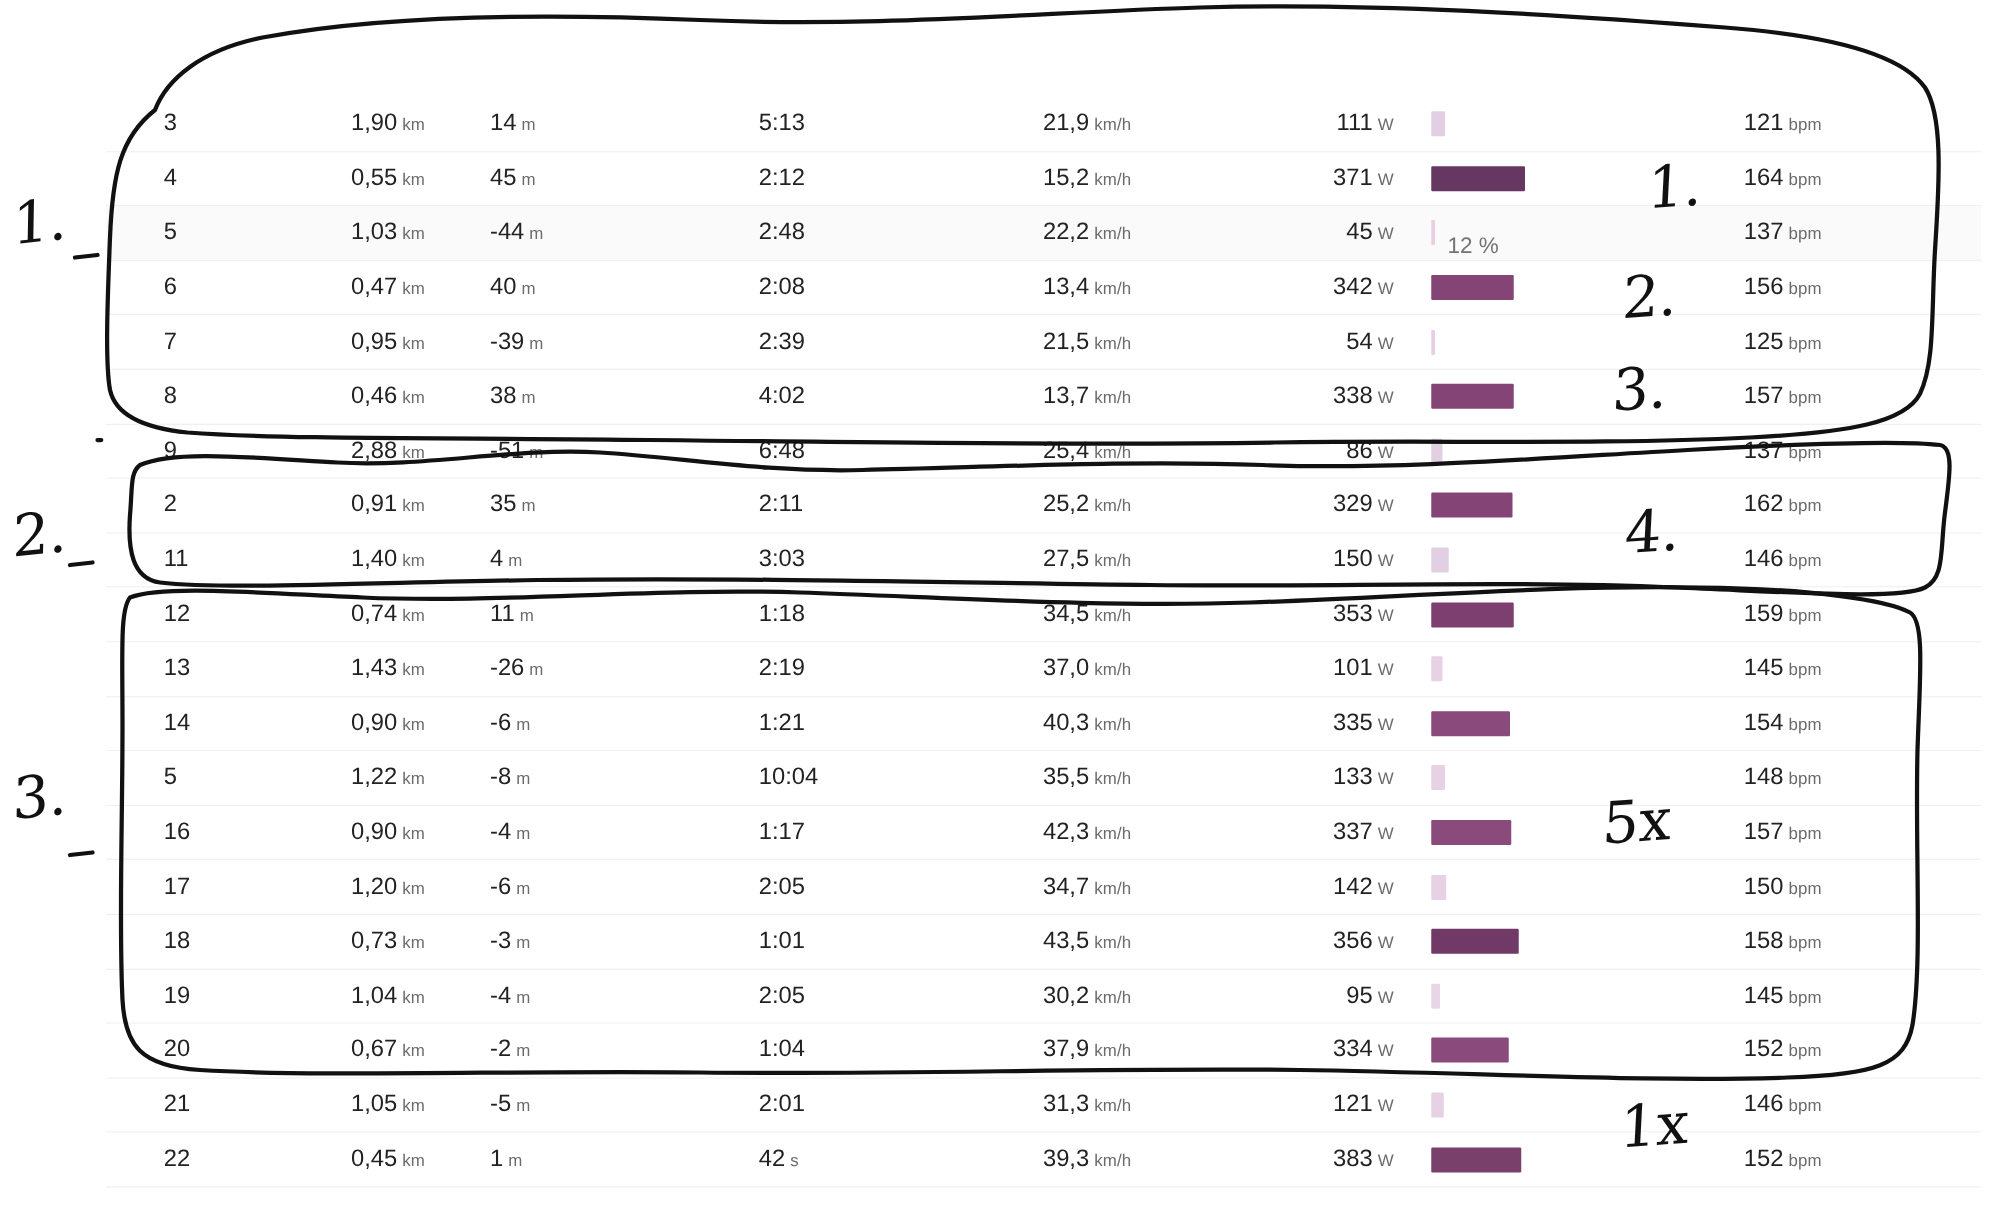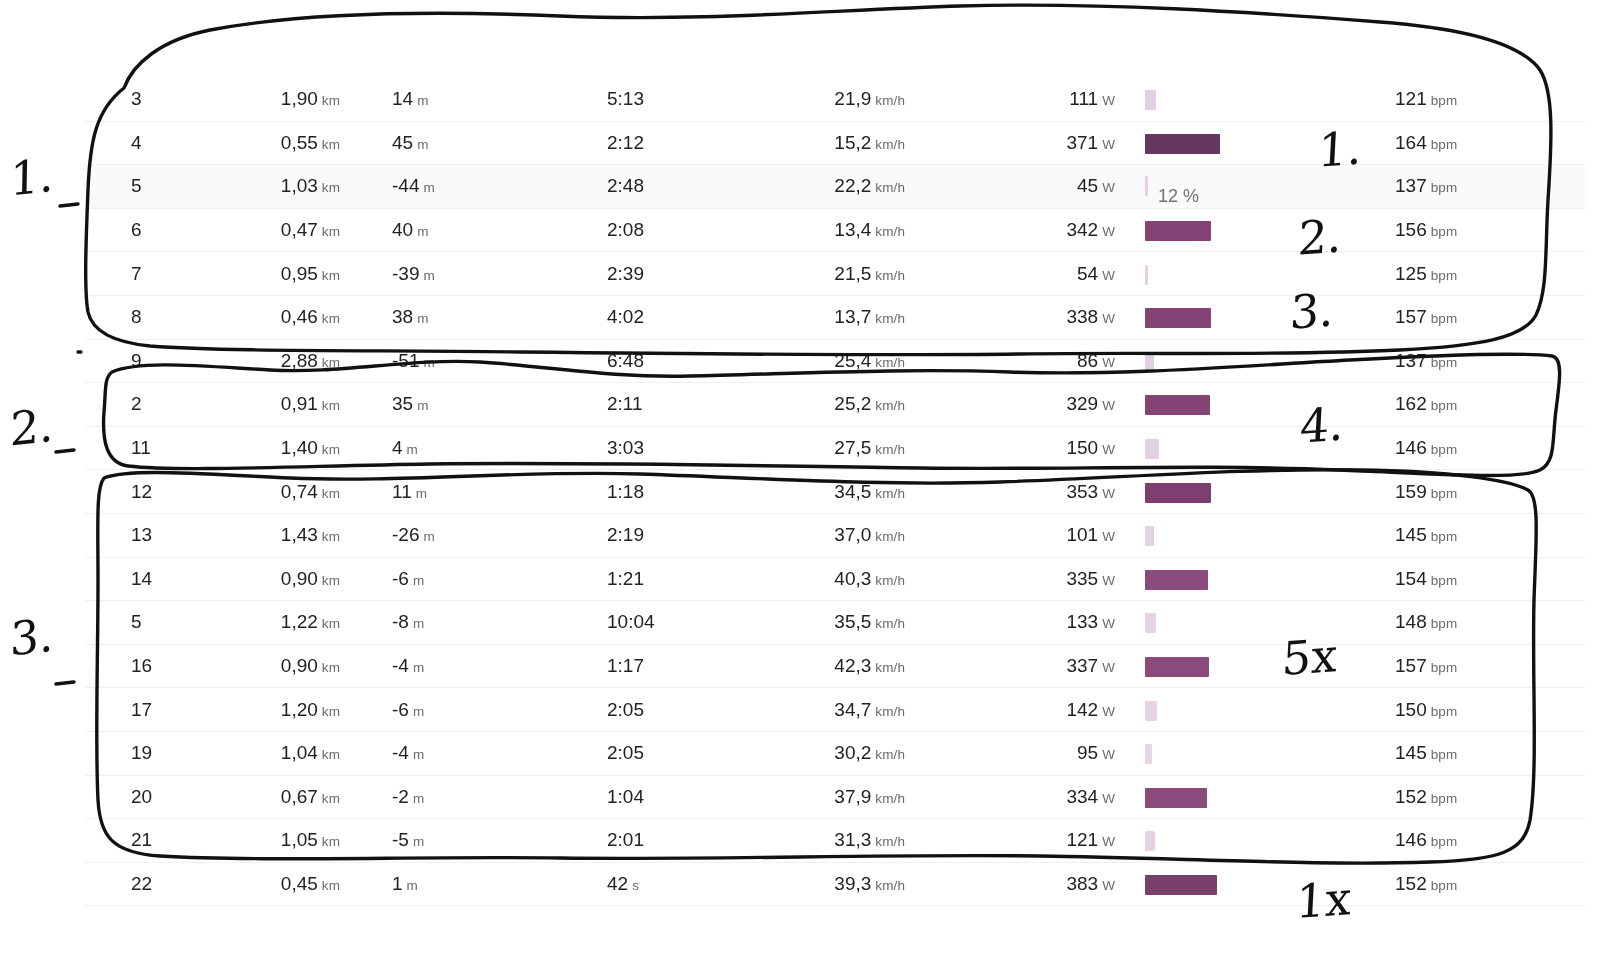--- a/index.html
+++ b/index.html
@@ -220,20 +220,30 @@
     </div>
     <div class="lap-row">
       <div class="cell c-index">17</div>
       <div class="cell c-dist">1,20<span class="unit">km</span></div>
       <div class="cell c-elev">-6<span class="unit">m</span></div>
       <div class="cell c-time">2:05</div>
       <div class="cell c-speed">34,7<span class="unit">km/h</span></div>
       <div class="cell c-power">142<span class="unit">W</span></div>
       <div class="cell c-bar"><span class="bar" style="width: 12px; background: rgb(230, 210, 228);"></span></div>
       <div class="cell c-hr">150<span class="unit">bpm</span></div>
+    </div>
+    <div class="lap-row">
+      <div class="cell c-index">18</div>
+      <div class="cell c-dist">0,73<span class="unit">km</span></div>
+      <div class="cell c-elev">-3<span class="unit">m</span></div>
+      <div class="cell c-time">1:01</div>
+      <div class="cell c-speed">43,5<span class="unit">km/h</span></div>
+      <div class="cell c-power">356<span class="unit">W</span></div>
+      <div class="cell c-bar"><span class="bar" style="width: 70px; background: rgb(113, 58, 102);"></span></div>
+      <div class="cell c-hr">158<span class="unit">bpm</span></div>
     </div>
     <div class="lap-row">
       <div class="cell c-index">19</div>
       <div class="cell c-dist">1,04<span class="unit">km</span></div>
       <div class="cell c-elev">-4<span class="unit">m</span></div>
       <div class="cell c-time">2:05</div>
       <div class="cell c-speed">30,2<span class="unit">km/h</span></div>
       <div class="cell c-power">95<span class="unit">W</span></div>
       <div class="cell c-bar"><span class="bar" style="width: 7px; background: rgb(232, 214, 231);"></span></div>
       <div class="cell c-hr">145<span class="unit">bpm</span></div>

